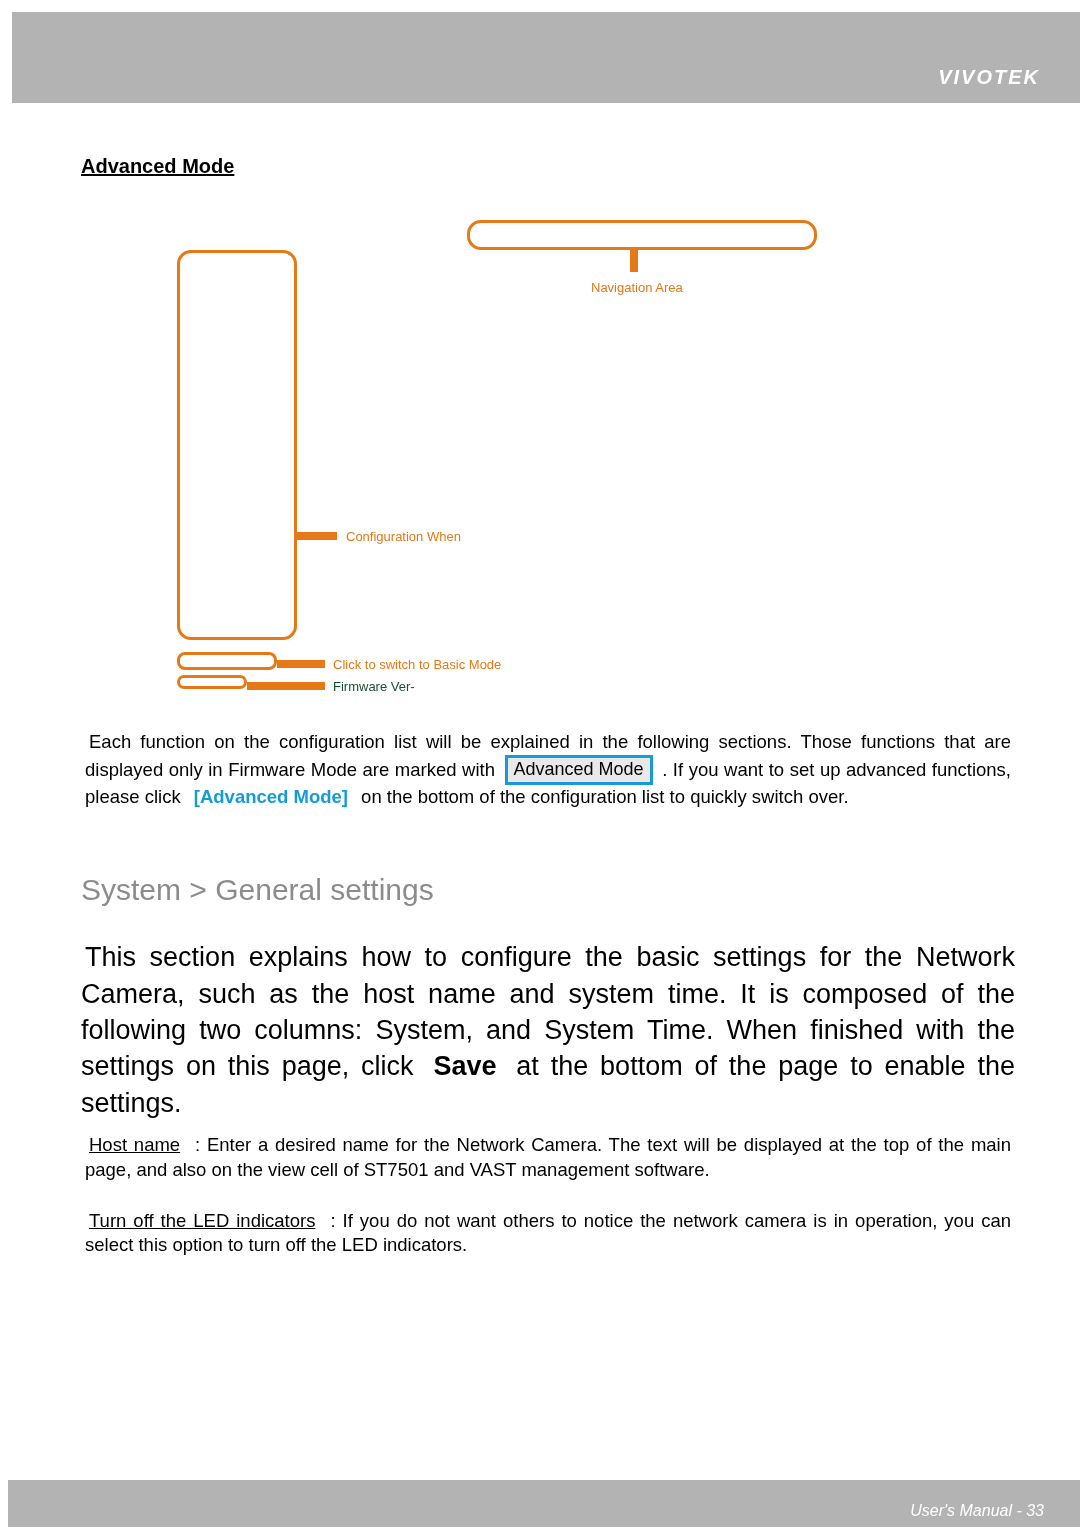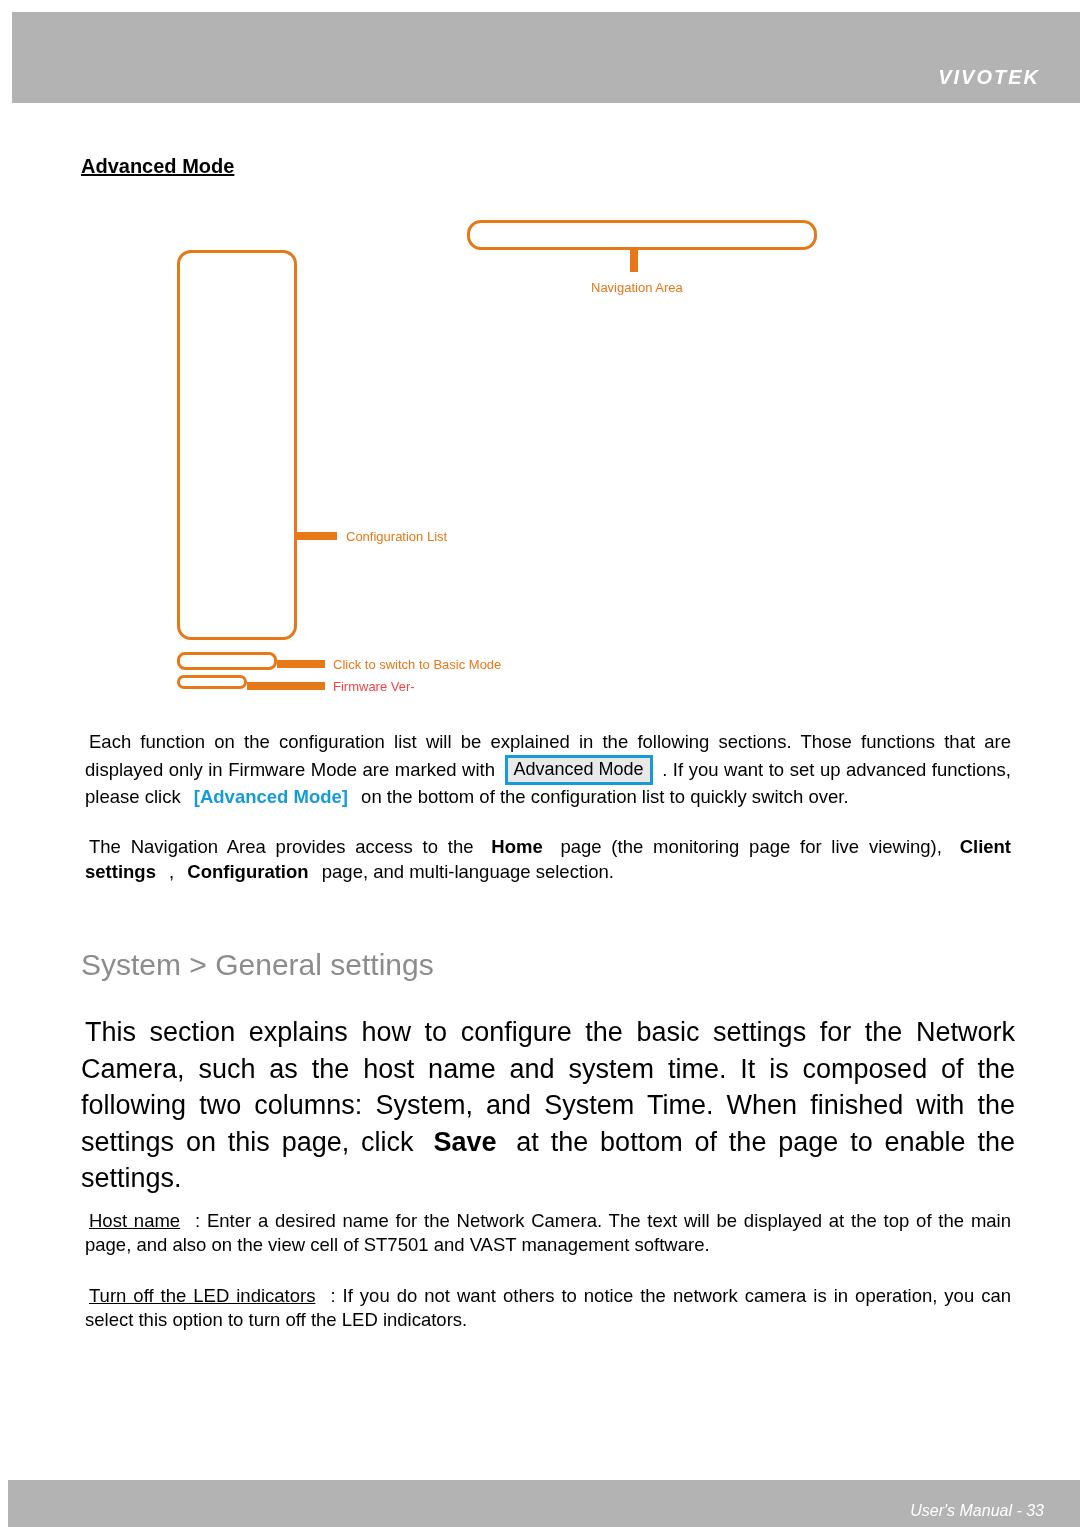--- a/index.html
+++ b/index.html
@@ -75,21 +75,21 @@
   
   .cfg-line   { left: 220px; top: 312px; height: 2px; width: 40px; }
   .cfg-label  { position: absolute; left: 265px; top: 305px; color:#e77817; font-size:13px; }
 
   
   .basic-line { left: 200px; top: 440px; height: 2px; width: 48px; }
   .basic-label{ position: absolute; left: 252px; top: 433px; color:#e77817; font-size:13px; }
 
   
   .fw-line    { left: 170px; top: 462px; height: 2px; width: 78px; }
-  .fw-label   { position: absolute; left: 252px; top: 455px; color:#ef4444; font-size:13px; }
+  .fw-label   { position: absolute; left: 252px; top: 455px; color:#14532d; font-size:13px; }
 
   .body-text {
     font-size: 18.5px;
     color: #000000;
     line-height: 1.33;
     text-align: justify;
     margin-top: 22px;
   }
   .body-text p { margin-bottom: 18px; }
   .adv-mode-badge {
@@ -160,45 +160,36 @@
     <div class="diagram">
       <div class="rounded-box config-box"></div>
       <div class="rounded-box nav-box"></div>
       <div class="rounded-box basic-box"></div>
       <div class="rounded-box fw-box"></div>
 
       <div class="conn-line nav-stub"></div>
       <div class="nav-label">Navigation Area</div>
 
       <div class="conn-line cfg-line"></div>
-      <div class="cfg-label">Configuration List</div>
+      <div class="cfg-label">Configuration When</div>
 
       <div class="conn-line basic-line"></div>
       <div class="basic-label">Click to switch to Basic Mode</div>
 
       <div class="conn-line fw-line"></div>
       <div class="fw-label">Firmware Ver-</div>
     </div>
 
     <div class="body-text">
       <p>
         <span>Each function on the configuration list will be explained in the following sections. Those functions that are displayed only in Firmware Mode are marked with </span>
         <span class="adv-mode-badge">Advanced Mode</span>
         <span>. If you want to set up advanced functions, please click </span>
         <span class="link-bold">[Advanced Mode]</span>
         <span> on the bottom of the configuration list to quickly switch over.</span>
-      </p>
-      <p>
-        <span>The Navigation Area provides access to the </span>
-        <b>Home</b>
-        <span> page (the monitoring page for live viewing), </span>
-        <b>Client settings</b>
-        <span>, </span>
-        <b>Configuration</b>
-        <span> page, and multi-language selection.</span>
       </p>
     </div>
 
     <div class="big-heading">System &gt; General settings</div>
 
     <p class="intro-para">
       <span>This section explains how to configure the basic settings for the Network Camera, such as the host name and system time. It is composed of the following two columns: System, and System Time. When finished with the settings on this page, click </span>
       <b>Save</b>
       <span> at the bottom of the page to enable the settings.</span>
     </p>

